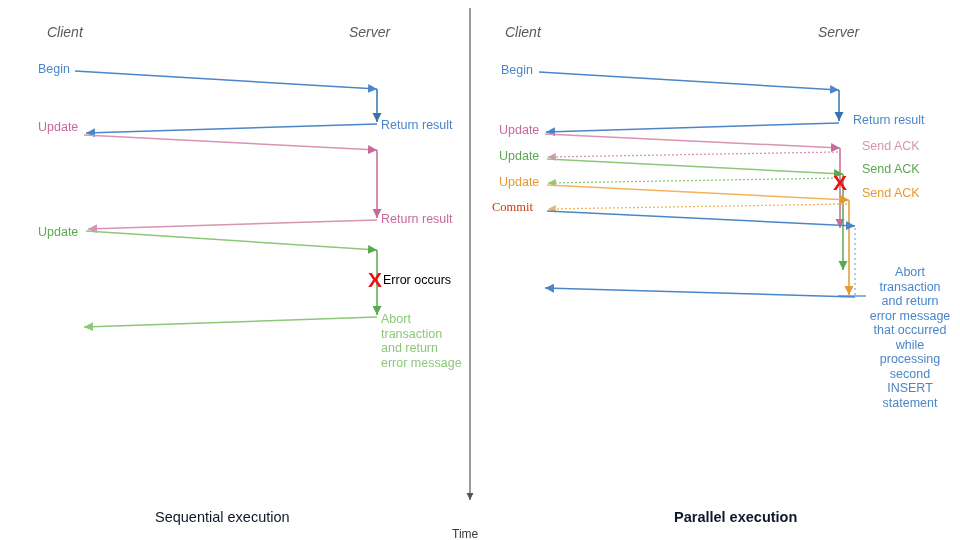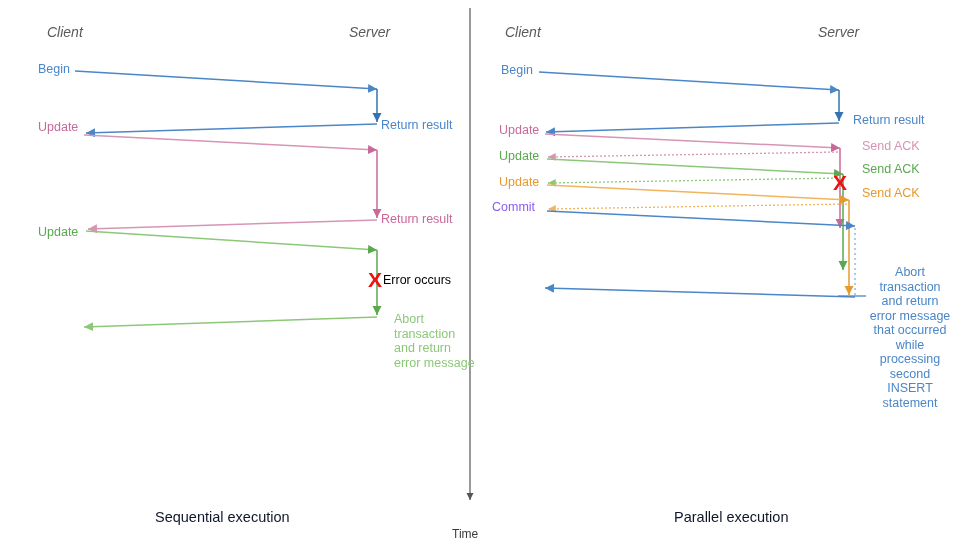--- a/index.html
+++ b/index.html
@@ -143,42 +143,42 @@
 
   <div class="msg" style="left:38px;top:62px;color:#4a86c8;">Begin</div>
   <div class="msg" style="left:381px;top:118px;color:#4a86c8;">Return result</div>
   <div class="msg" style="left:38px;top:120px;color:#c8699a;">Update</div>
   <div class="msg" style="left:381px;top:212px;color:#c8699a;">Return result</div>
   <div class="msg" style="left:38px;top:225px;color:#5aa84f;">Update</div>
 
   <div class="xmark" style="left:368px;top:269px;">X</div>
   <div class="msg" style="left:383px;top:273px;color:#000000;">Error occurs</div>
 
-  <div class="msg wrap" style="left:381px;top:312px;width:84px;color:#8cc878;margin-left:13px;">Abort transaction and return error message</div>
+  <div class="msg wrap" style="left:381px;top:312px;width:84px;color:#8cc878;">Abort transaction and return error message</div>
 
   <div class="caption" style="left:155px;top:509px;">Sequential execution</div>
 
   <div class="time-label" style="left:452px;top:503px;margin-top:24px;">Time</div>
 
   <div class="actor-label" style="left:505px;top:24px;">Client</div>
   <div class="actor-label" style="left:818px;top:24px;">Server</div>
 
   <div class="msg" style="left:501px;top:63px;color:#4a86c8;">Begin</div>
   <div class="msg" style="left:853px;top:113px;color:#4a86c8;">Return result</div>
 
   <div class="msg" style="left:499px;top:123px;color:#c8699a;">Update</div>
   <div class="msg" style="left:862px;top:139px;color:#d894b4;">Send ACK</div>
 
   <div class="msg" style="left:499px;top:149px;color:#5aa84f;">Update</div>
   <div class="msg" style="left:862px;top:162px;color:#5aa84f;">Send ACK</div>
 
   <div class="msg" style="left:499px;top:175px;color:#e69a2e;">Update</div>
   <div class="msg" style="left:862px;top:186px;color:#e69a2e;">Send ACK</div>
 
-  <div class="msg" style="left:492px;top:200px;color:#8b5cf6;">Commit</div>
+  <div class="msg" style="left:492px;top:200px;color:#c2410c;font-family:Liberation Serif, serif;">Commit</div>
 
   <div class="xmark" style="left:833px;top:172px;">X</div>
 
   <div class="msg wrap" style="left:869px;top:265px;width:82px;color:#4a86c8;text-align:center;">Abort transaction and return error message that occurred while processing second INSERT statement</div>
 
-  <div class="caption" style="left:674px;top:509px;">Parallel execution</div>
+  <div class="caption" style="left:674px;top:509px;font-weight:bold;">Parallel execution</div>
 
 </div>
 
 </body></html>

